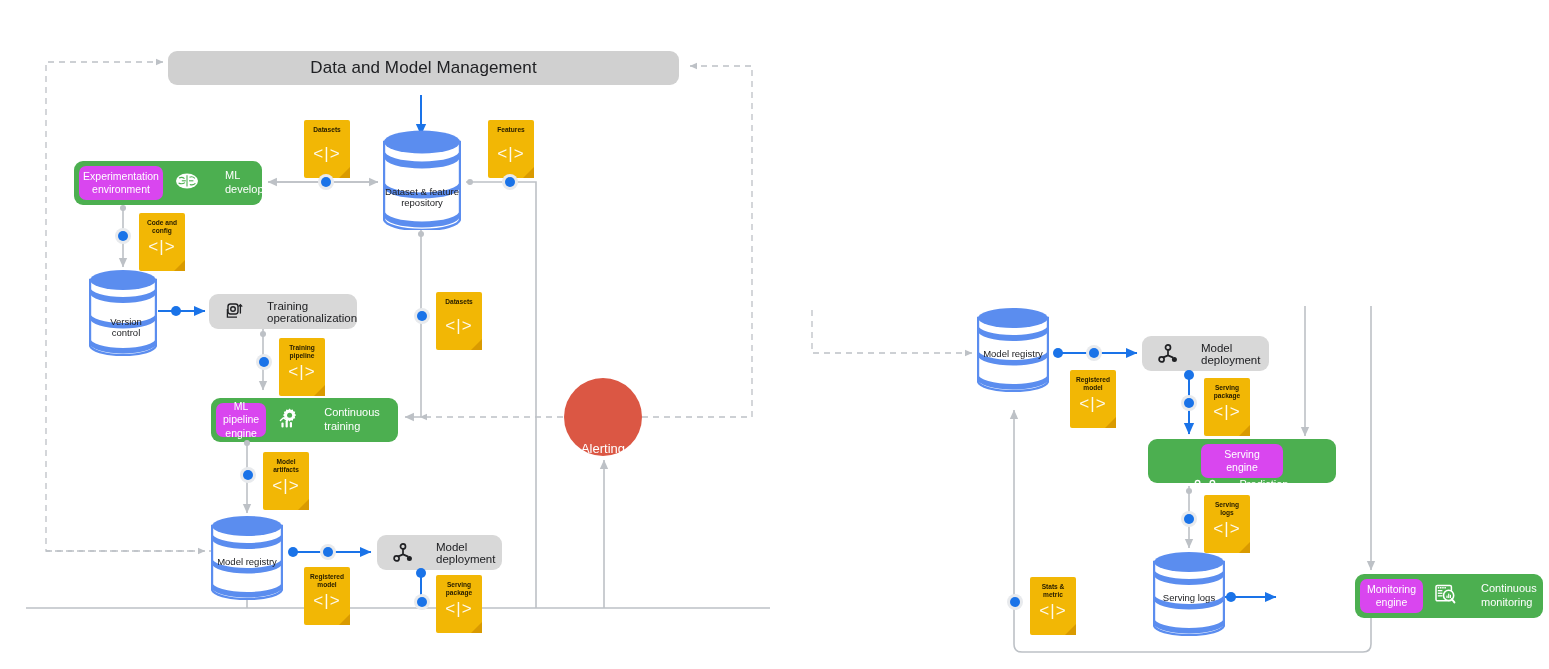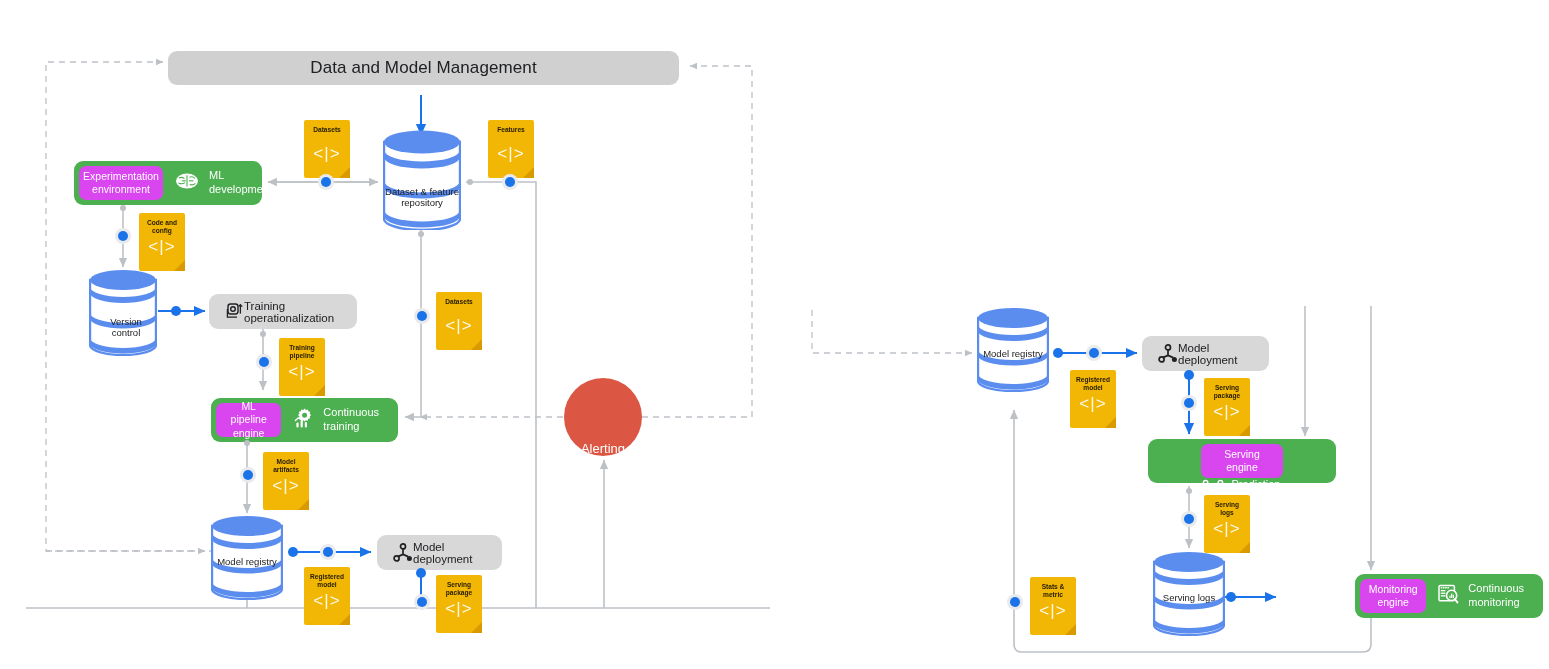--- a/index.html
+++ b/index.html
@@ -19,37 +19,37 @@
   
   .mgmt-bar{
     background:#d0d0d0;border-radius:9px;
     display:flex;align-items:center;justify-content:center;
     color:#202124;font-size:17px;letter-spacing:.1px;
   }
 
   
   .gray-capsule{
     background:#d8d8d8;border-radius:9px;
-    display:flex;align-items:center;gap:0;
+    display:flex;align-items:center;gap:23px;
     padding:0 16px;color:#202124;font-size:11.5px;
   }
   .gray-capsule .gicon{flex:0 0 auto;display:flex;align-items:center;justify-content:center;}
 
   
   .combo{
     background:#4CAF50;border-radius:9px;display:flex;align-items:center;
     padding:5px;box-sizing:border-box;
   }
   .combo .chip{
     background:#d946ef;border-radius:7px;color:#ffffff;
     display:flex;align-items:center;justify-content:center;text-align:center;
     font-size:10.5px;line-height:1.25;height:100%;box-sizing:border-box;padding:4px 7px;
   }
   .combo .cbody{
-    display:flex;align-items:center;gap:8px;padding:0 14px 0 12px;
+    display:flex;align-items:center;gap:24px;padding:0 14px 0 12px;
     color:#ffffff;font-size:11px;line-height:1.25;
   }
   .combo .cbody .clabel{white-space:pre-line;}
 
   
   .note{
     position:absolute;width:46px;height:58px;
     background:#F2B705;
     color:#3b2d00;
     font-size:6.6px;line-height:1.2;text-align:center;

